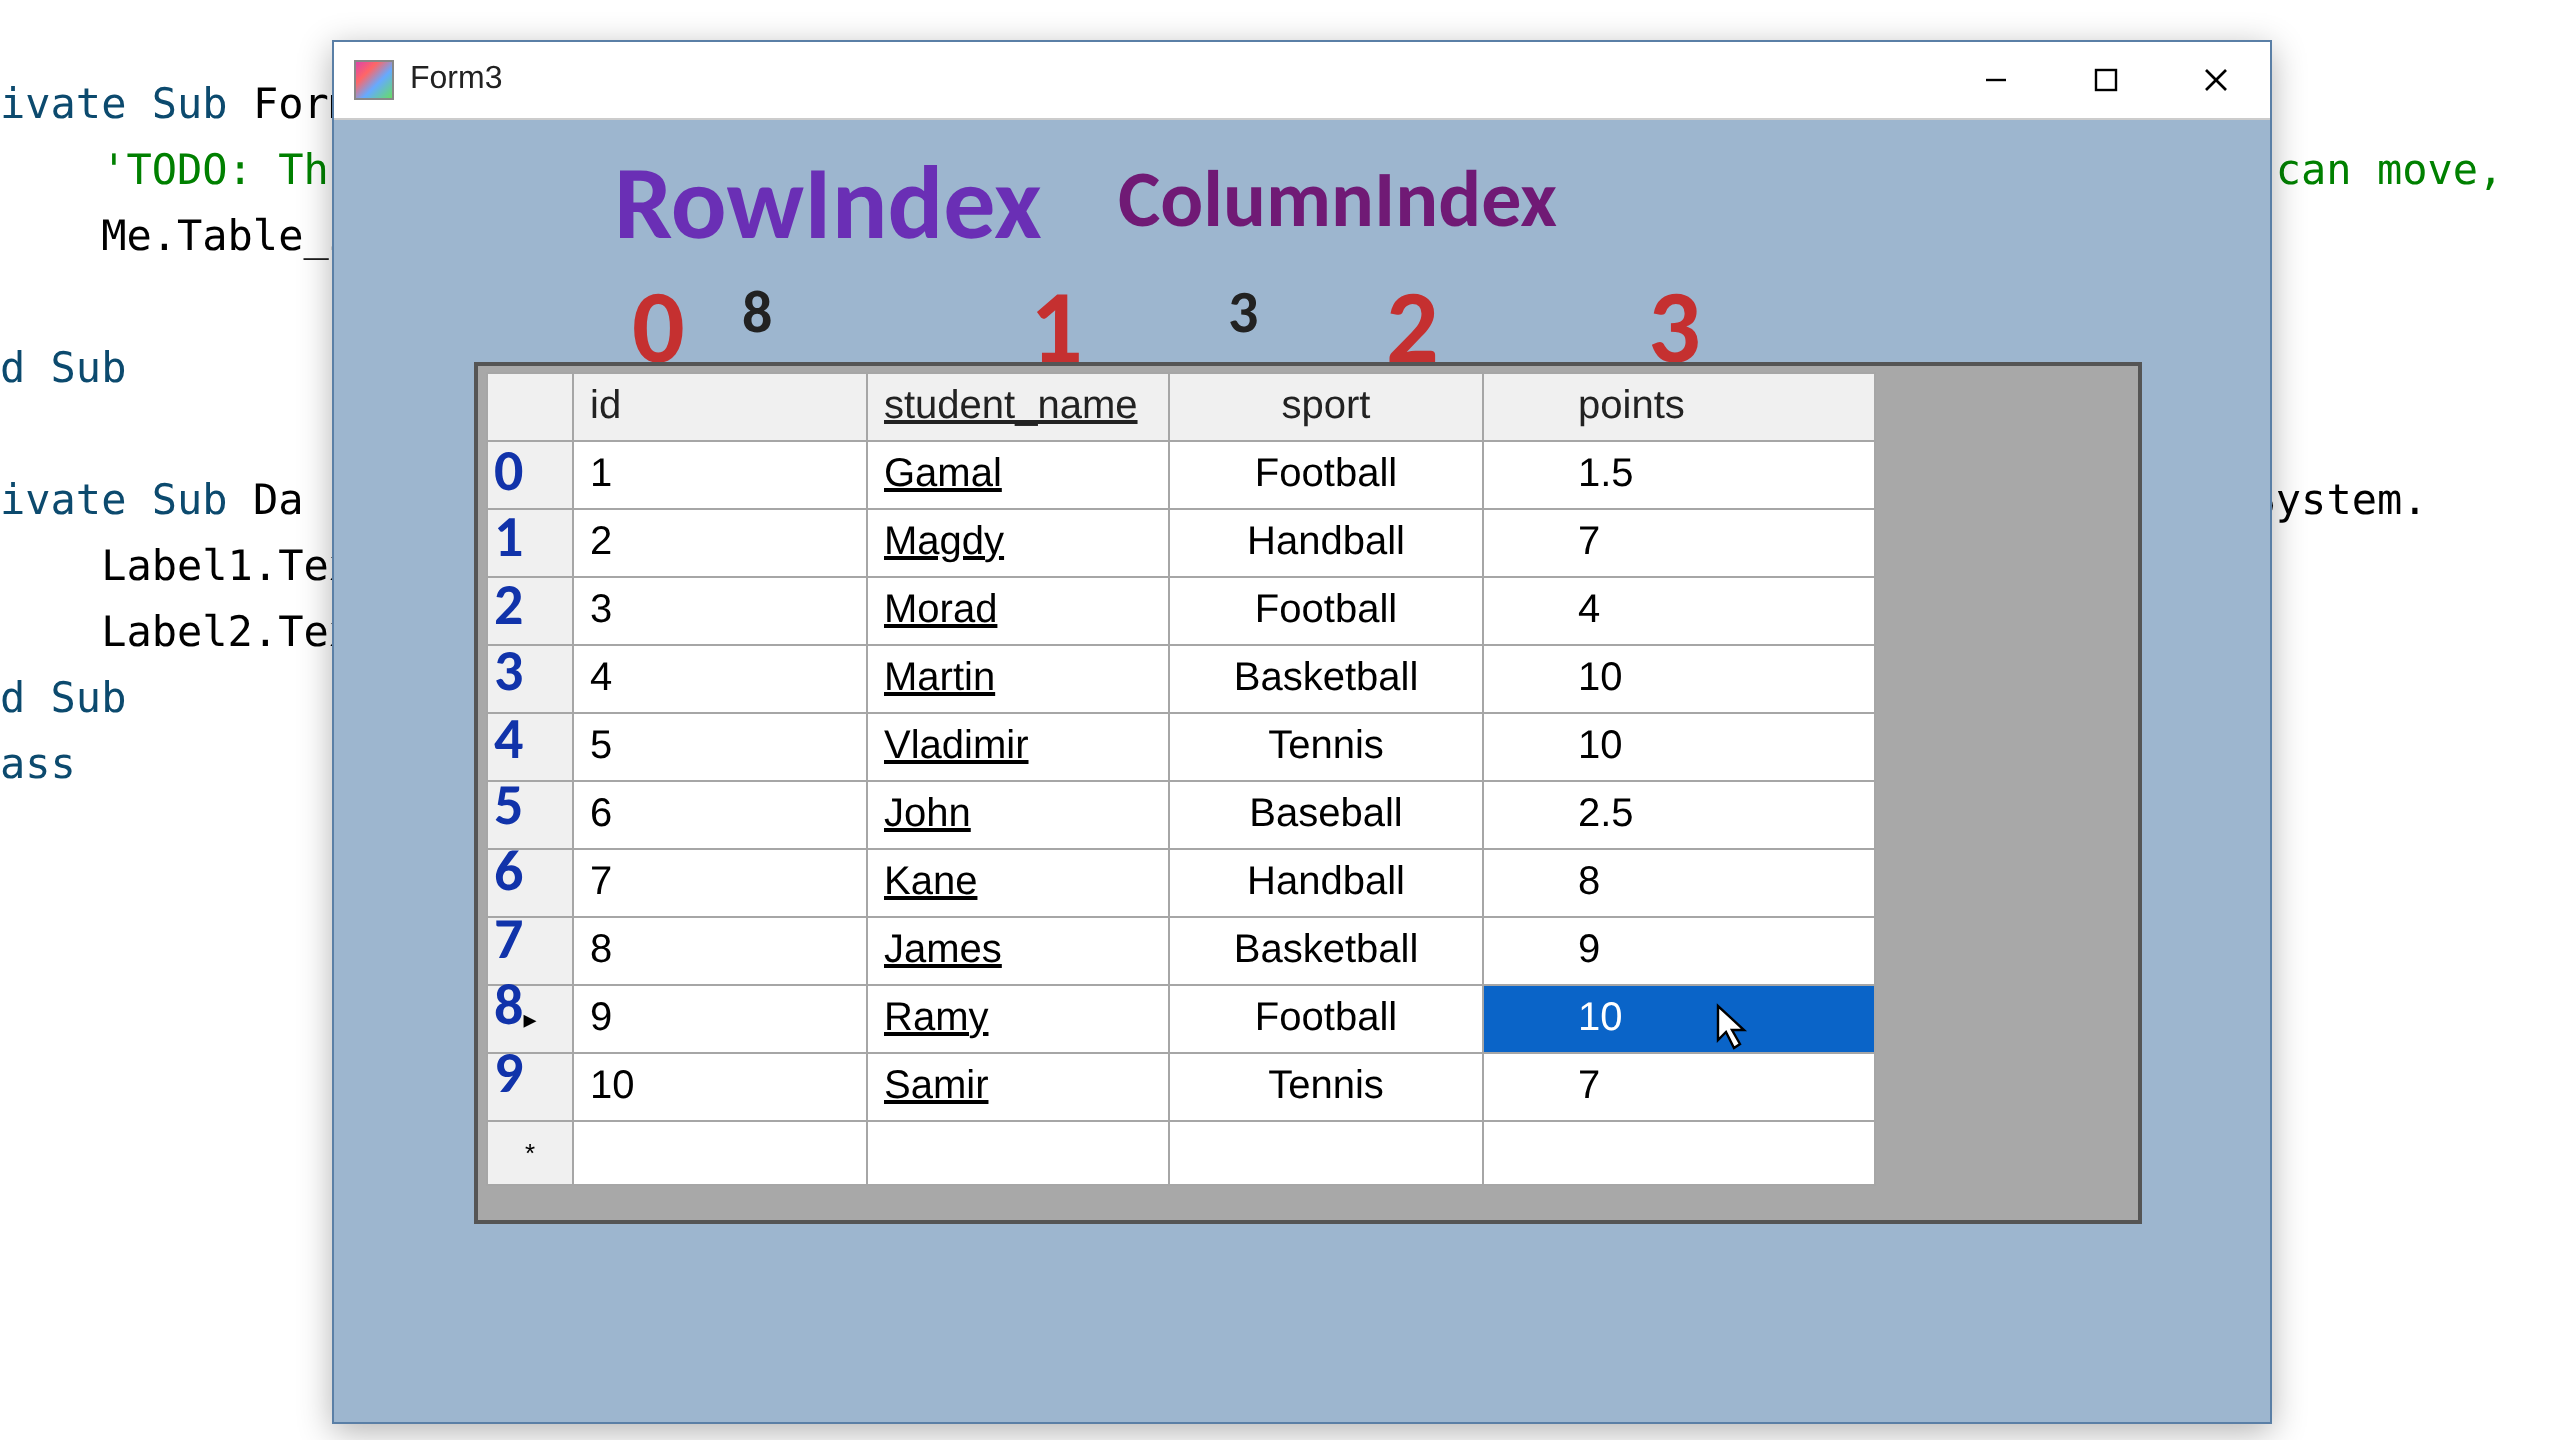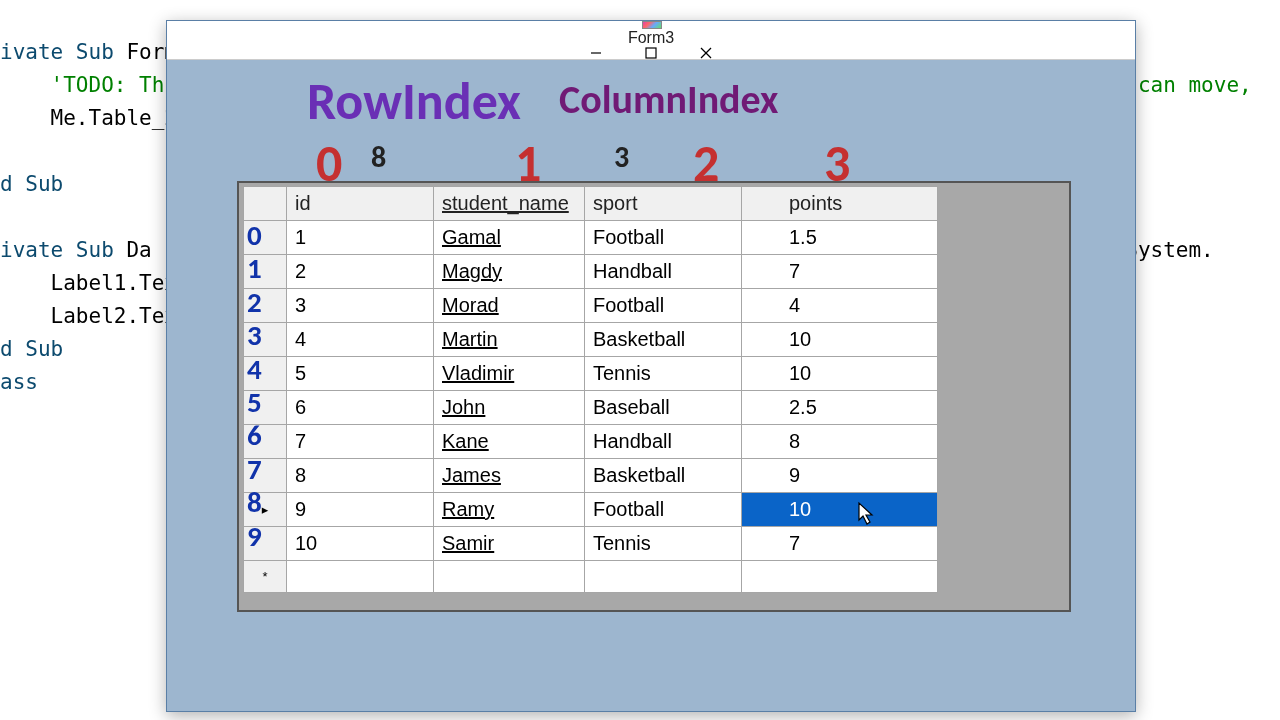--- a/index.html
+++ b/index.html
@@ -1,39 +1,39 @@
 <!DOCTYPE html>
 <html><head>
 <meta charset="utf-8">
 <style>
   html,body{margin:0;padding:0;width:1280px;height:720px;overflow:hidden;font-family:Consolas,monospace;background:#fff;}
   .code-bg{position:absolute;top:0;left:0;width:1280px;height:720px;font-size:21px;line-height:33px;color:#000;white-space:pre;padding-top:3px;}
   .code-bg span.kw{color:#0c4a6e;}
   .code-bg span.type{color:#2b91af;}
   .code-bg span.cm{color:#008000;}
   .app-window{position:absolute;left:166px;top:20px;width:968px;height:690px;background:#9db6cf;border:1px solid #5a7fa6;box-shadow:0 4px 16px rgba(0,0,0,.3);}
-  .titlebar{height:38px;background:#fff;display:flex;align-items:center;border-bottom:1px solid #ccc;flex-direction:column;}
+  .titlebar{height:38px;background:#fff;display:flex;align-items:center;border-bottom:1px solid #ccc;}
   .titlebar .icon{width:18px;height:18px;margin-left:10px;margin-right:8px;background:linear-gradient(135deg,#d4a 0%,#f66 30%,#6af 60%,#6d6 100%);border:1px solid #888;}
   .titlebar .title{font-family:"Segoe UI",sans-serif;font-size:16px;color:#222;flex:1;}
   .win-btns{display:flex;height:100%;}
   .win-btn{width:55px;display:flex;align-items:center;justify-content:center;font-family:"Segoe UI",sans-serif;font-size:14px;color:#222;}
   .win-btn svg{width:12px;height:12px;}
   .labels-area{position:absolute;top:42px;left:0;right:0;font-family:Calibri,sans-serif;}
   .row-label{position:absolute;left:140px;top:6px;font-size:52px;font-weight:bold;color:#6a2fb5;}
   .col-label{position:absolute;left:392px;top:12px;font-size:40px;font-weight:bold;color:#701a75;}
   .col-idx{position:absolute;top:68px;font-size:52px;font-weight:bold;color:#c53030;font-family:Calibri,sans-serif;}
   .small-num{position:absolute;top:75px;font-size:30px;font-weight:bold;color:#222;font-family:Calibri,sans-serif;}
   .grid-holder{position:absolute;left:70px;top:160px;width:830px;height:427px;background:#a8a8a8;border:2px solid #555;}
   .grid{position:absolute;left:4px;top:3px;width:695px;background:#fff;border-collapse:collapse;}
   .grid th,.grid td{border:1px solid #a6a6a6;font-family:"Segoe UI",sans-serif;font-size:20px;text-align:left;padding:5px 8px;height:21px;}
   .grid th{background:#f0f0f0;font-weight:normal;color:#222;}
   .grid .rowhead{width:42px;background:#f0f0f0;text-align:center;padding:0;}
   .grid .c0{width:130px;}
   .grid .c1{width:134px;text-decoration:underline;}
-  .grid .c2{width:140px;}
+  .grid .c2{width:140px;text-align:center;}
   .grid .c3{width:140px;padding-left:47px;}
   .grid td.sel{background:#0a64c8;color:#fff;}
   .grid .rowmark{font-size:13px;color:#000;}
   .row-idx{position:absolute;font-size:29px;font-weight:bold;color:#1133aa;font-family:Calibri,sans-serif;}
   .cursor{position:absolute;width:20px;height:26px;}
   .cursor svg{overflow:visible;}
 </style>
 </head>
 <body>
 

